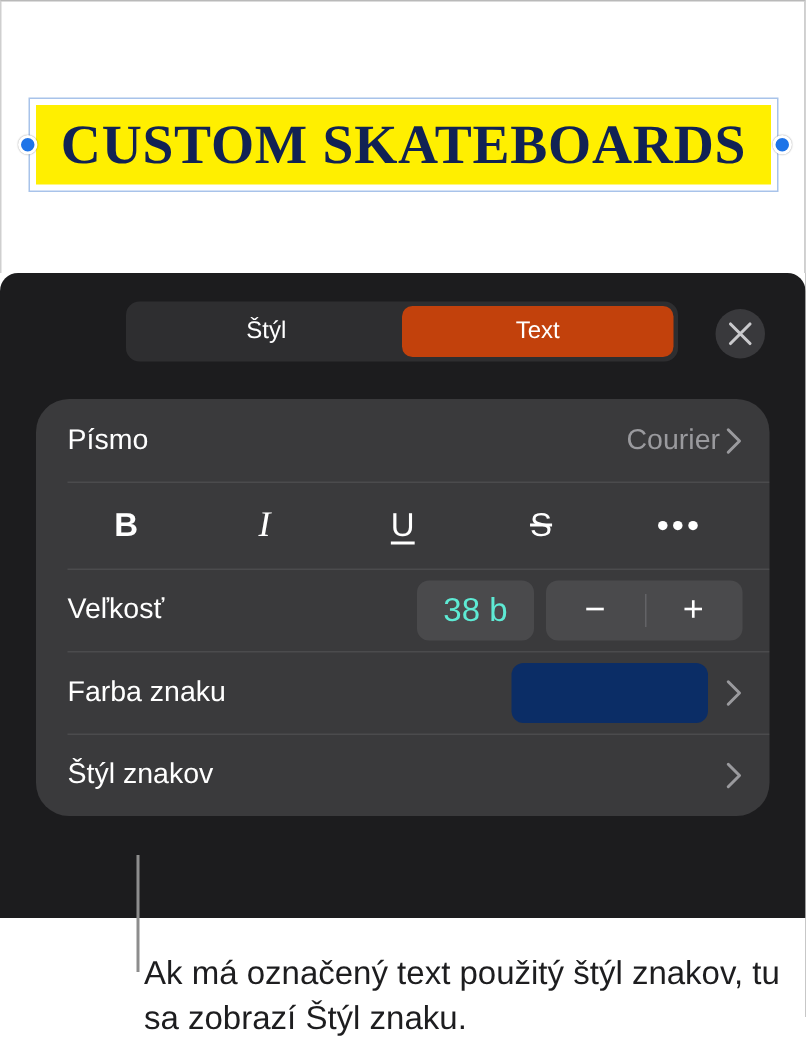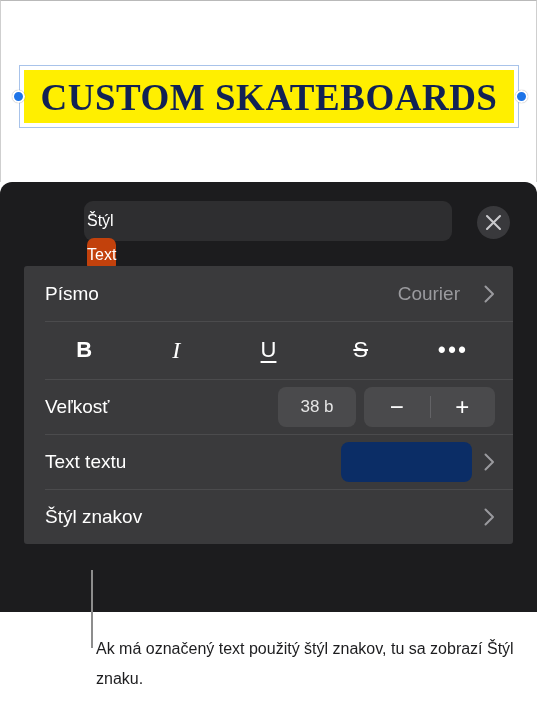--- a/index.html
+++ b/index.html
@@ -95,24 +95,23 @@
   
   .tabbar {
     position: absolute;
     left: 84px;
     top: 19px;
     width: 368px;
     height: 40px;
     background: #2e2e30;
     border-radius: 9px;
     display: flex;
-    align-items: flex-start;
+    align-items: flex-end;
     padding: 3px;
     box-sizing: border-box;
-    flex-direction: column;
   }
   .tab {
     flex: 1;
     height: 34px;
     line-height: 34px;
     text-align: center;
     font-size: 16px;
     color: #ffffff;
     border-radius: 7px;
     cursor: default;
@@ -136,21 +135,21 @@
   }
   .close-btn svg { display: block; }
 
   
   .group {
     position: absolute;
     left: 24px;
     top: 84px;
     width: 489px;
     background: #3a3a3c;
-    border-radius: 3px;
+    border-radius: 22px;
     overflow: hidden;
   }
   .row {
     position: relative;
     height: 55px;
     display: flex;
     align-items: center;
     padding: 0 18px 0 21px;
     box-sizing: border-box;
   }
@@ -166,21 +165,21 @@
   .row-label {
     font-size: 19px;
     color: #ffffff;
     white-space: nowrap;
   }
   .row-spacer { flex: 1; }
   .row-value {
     font-size: 19px;
     color: #9a9a9e;
     white-space: nowrap;
-    margin-right: 24px;
+    margin-right: 4px;
   }
   .chevron {
     width: 11px;
     height: 18px;
     flex: none;
   }
 
   
   .format-row {
     height: 58px;
@@ -206,22 +205,22 @@
 
   
   .size-field {
     width: 78px;
     height: 40px;
     background: #4a4a4c;
     border-radius: 8px;
     display: flex;
     align-items: center;
     justify-content: center;
-    color: #e5e5e5;
-    font-size: 17px;
+    color: #5eead4;
+    font-size: 22px;
     margin-right: 8px;
   }
   .stepper {
     width: 131px;
     height: 40px;
     background: #4a4a4c;
     border-radius: 8px;
     display: flex;
     align-items: center;
     position: relative;
@@ -262,21 +261,21 @@
     height: 78px;
     background: #8d8d8d;
   }
 
   
   .caption {
     position: absolute;
     left: 96px;
     top: 634px;
     width: 432px;
-    font-size: 16px;
+    font-size: 22px;
     line-height: 30px;
     color: #1d1d1f;
   }
 </style>
 </head>
 <body>
 
 <div class="canvas">
   <div class="textbox" style="border-color: rgb(168, 195, 234);">
     <div class="textbox-fill" style="background: rgb(255, 239, 0);"></div>
@@ -317,21 +316,21 @@
       <span class="row-spacer"></span>
       <span class="size-field">38 b</span>
       <span class="stepper">
         <span class="stepper-half">−</span>
         <span class="stepper-divider"></span>
         <span class="stepper-half">+</span>
       </span>
     </div>
 
     <div class="row">
-      <span class="row-label">Text textu</span>
+      <span class="row-label">Farba znaku</span>
       <span class="row-spacer"></span>
       <span class="color-swatch" style="background: rgb(11, 45, 102);"></span>
       <svg class="chevron" viewBox="0 0 11 18">
         <path d="M1.5 1.5 L9 9 L1.5 16.5" fill="none" stroke="#9a9a9e" stroke-width="2" stroke-linecap="round" stroke-linejoin="round"></path>
       </svg>
     </div>
 
     <div class="row">
       <span class="row-label">Štýl znakov</span>
       <span class="row-spacer"></span>

